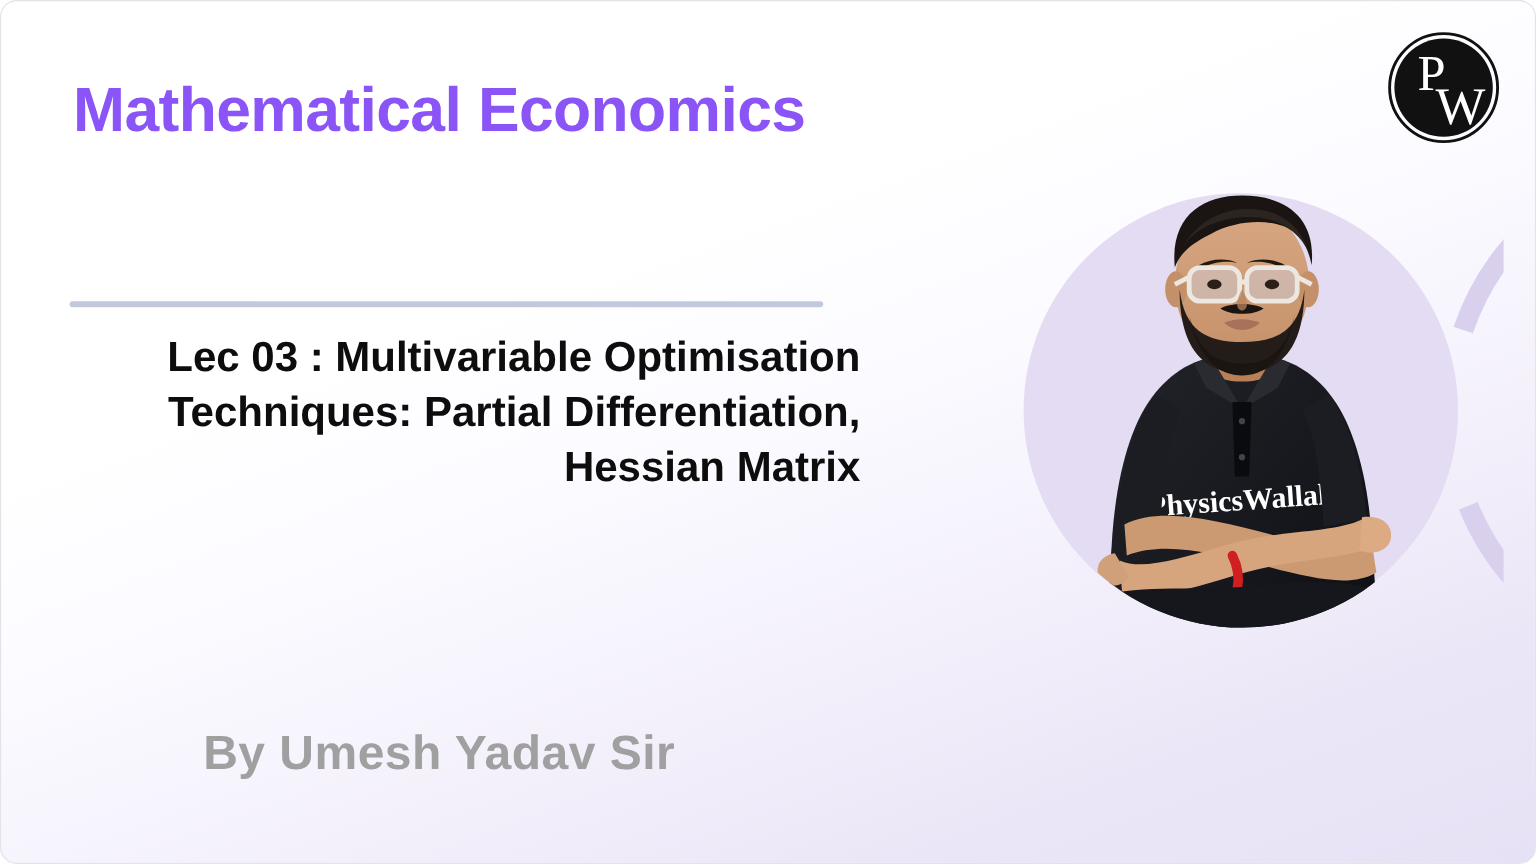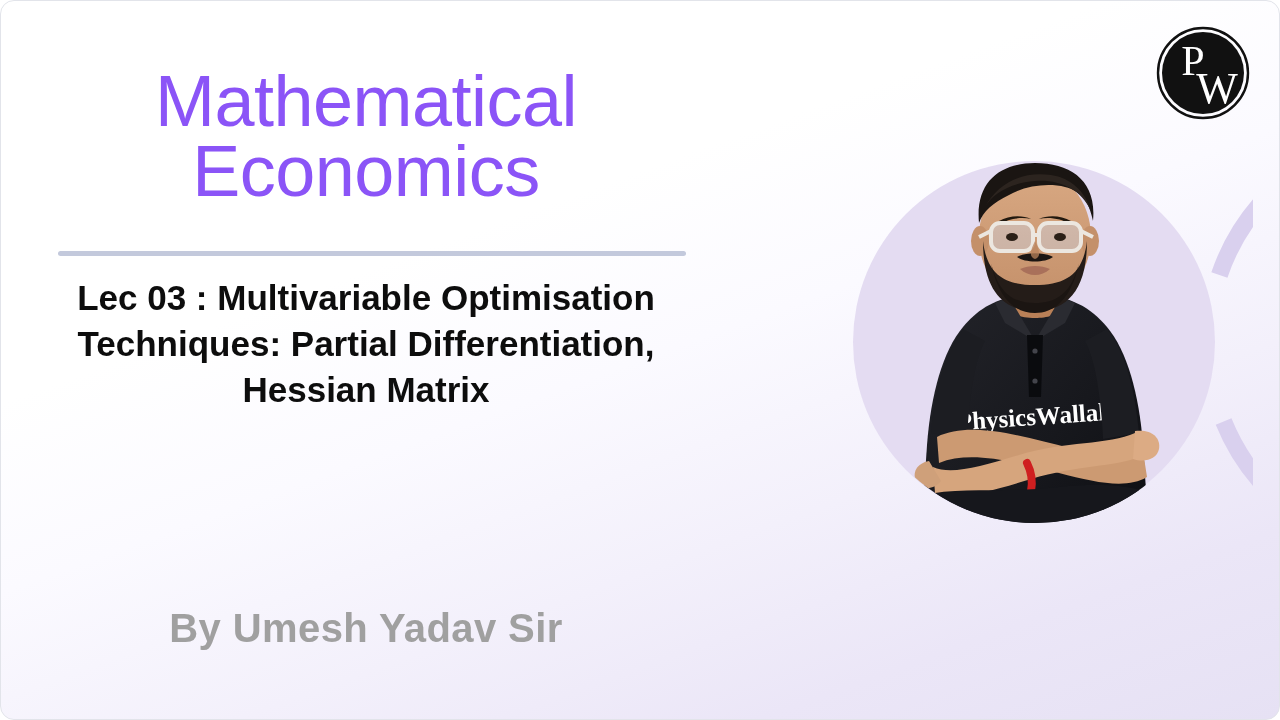--- a/index.html
+++ b/index.html
@@ -79,43 +79,43 @@
     height: 720px;
   }
 
   .course-title {
     position: absolute;
     left: 0;
     top: 66px;
     width: 730px;
     text-align: center;
     color: #8b54f7;
-    font-size: 72px;
+    font-size: 52px;
     line-height: 0.97;
-    font-weight: 400;
+    font-weight: 700;
     letter-spacing: -0.5px;
     padding: 0 26px;
   }
 
   .divider {
     position: absolute;
     left: 57px;
     top: 250px;
     width: 628px;
     height: 5px;
     border-radius: 3px;
     background: #c3c9dc;
   }
 
   .lecture-title {
     position: absolute;
     left: 0;
     top: 274px;
     width: 730px;
-    text-align: center;
+    text-align: right;
     color: #0d0d0d;
     font-size: 35px;
     line-height: 1.31;
     font-weight: 700;
     padding: 0 14px;
   }
 
   .presenter {
     position: absolute;
     left: 0;

